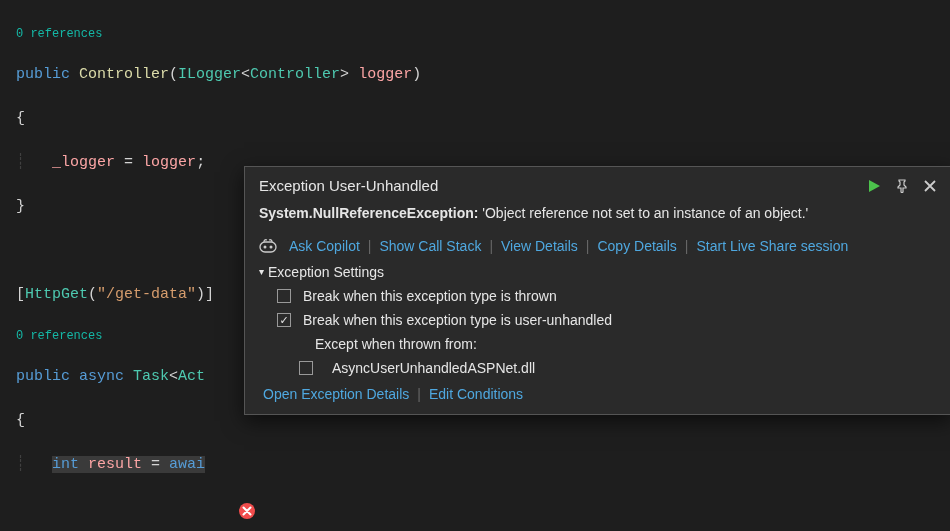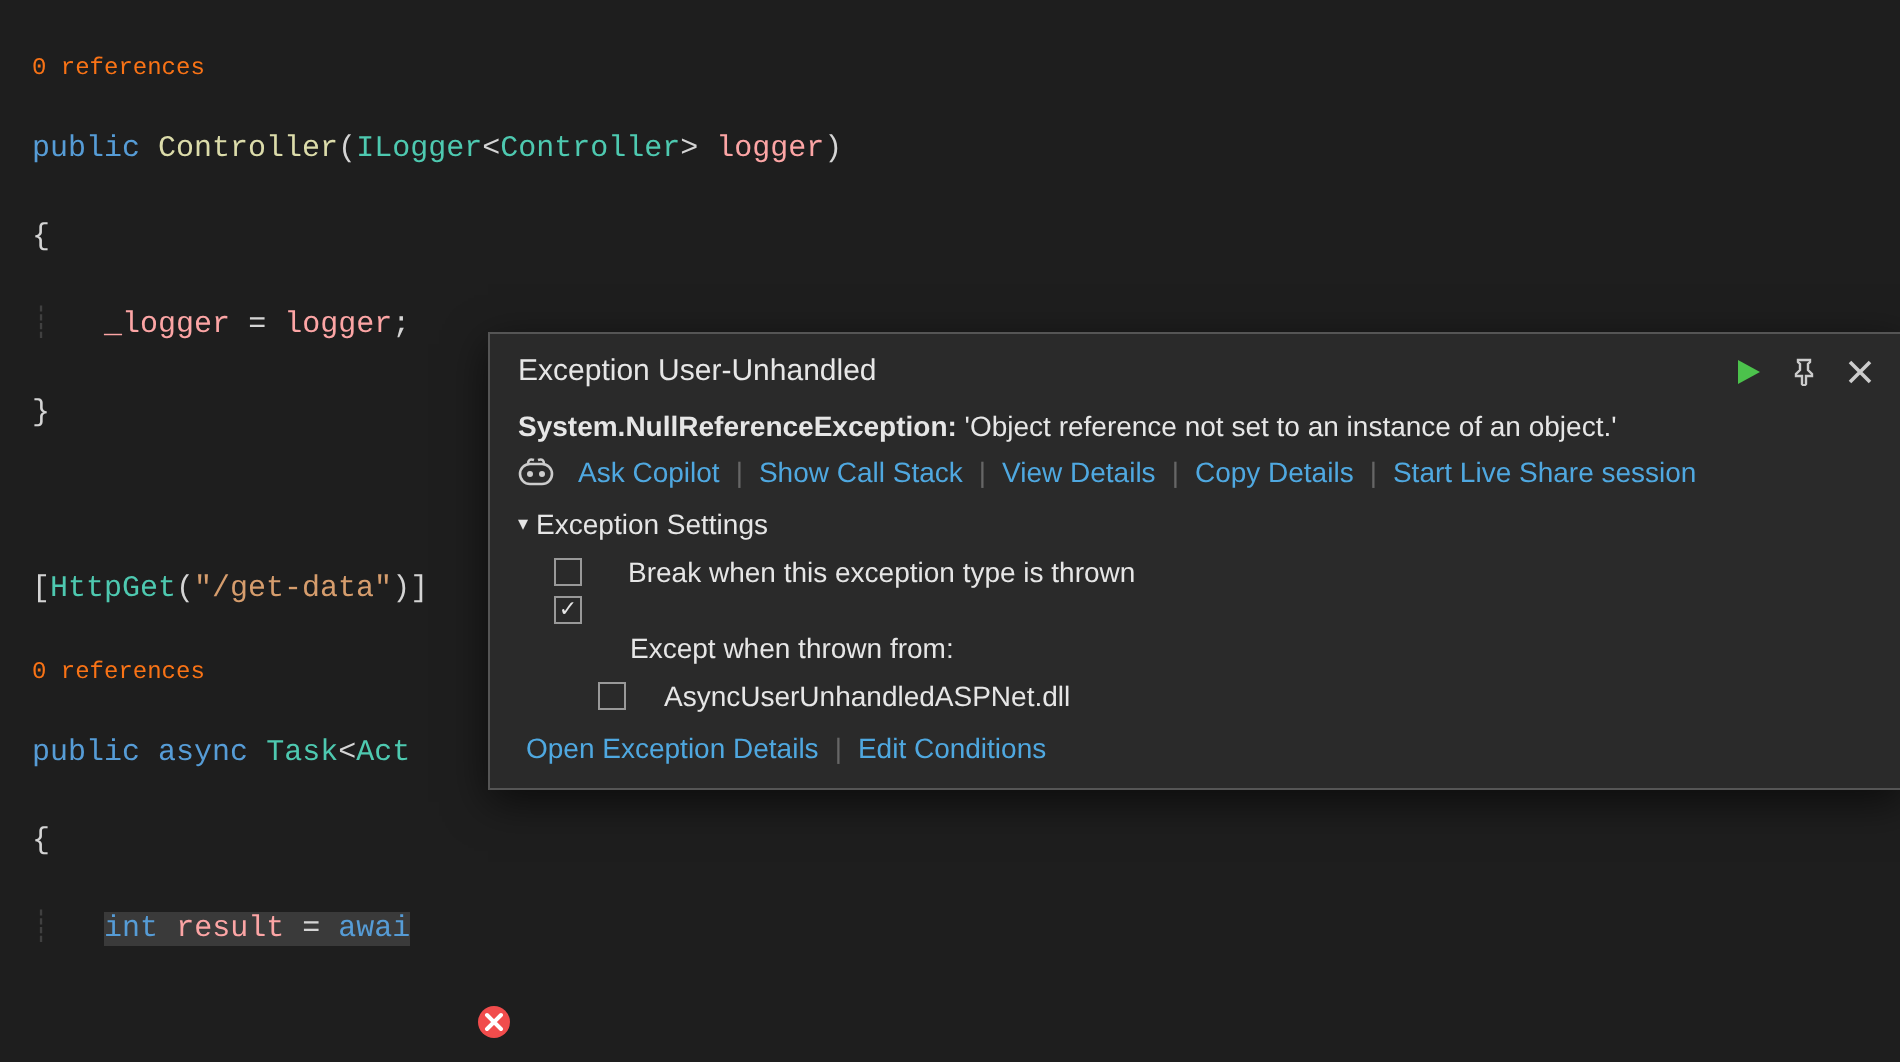--- a/index.html
+++ b/index.html
@@ -11,21 +11,21 @@
   width:950px;
   height:531px;
   overflow:hidden;
   position:relative;
 }
 .code-area {
   padding:4px 0 0 16px;
   white-space:pre;
   line-height:22px;
 }
-.ref { color:#f97316; font-size:12px; line-height:16px; }
+.ref { color:#14b8a6; font-size:12px; line-height:16px; }
 .kw { color:#569cd6;font-family:Liberation Mono, monospace; }
 .type { color:#4ec9b0; }
 .method { color:#dcdcaa; }
 .str { color:#d69d6d; }
 .punc { color:#d4d4d4; }
 .ident { color:#fca5a5; }
 .brace { color:#d4d4d4; }
 .indent-guide { color:#404040; }
 .hl-gray { background:#3a3a3a; }
 .line { display:block; }
@@ -53,29 +53,29 @@
   font-size:14px;
 }
 .popup-head {
   display:flex;
   align-items:center;
   justify-content:space-between;
   margin-bottom:10px;
 }
 .popup-title { font-size:15px; color:#e6e6e6; }
 .popup-icons { display:flex; gap:14px; align-items:center; }
-.popup-msg { margin-bottom:4px; line-height:1.4; }
+.popup-msg { margin-bottom:14px; line-height:1.4; }
 .popup-msg b { font-weight:600; }
 .link-row { display:flex; align-items:center; gap:8px; margin-bottom:10px; flex-wrap:wrap; }
 .link { color:#4fa8e0; cursor:pointer; }
 .sep { color:#666; }
 .copilot-icon { display:inline-flex; margin-right:4px; }
 .settings-header { display:flex; align-items:center; gap:4px; margin-bottom:4px; color:#e6e6e6; }
 .tri { font-size:10px; }
-.check-row { display:flex; align-items:center; gap:23px; margin-left:18px; line-height:24px; }
+.check-row { display:flex; align-items:center; gap:12px; margin-left:18px; line-height:24px; }
 .check-box { width:14px; height:14px; border:1px solid #999; display:inline-flex; align-items:center; justify-content:center; font-size:11px; background:#2a2a2a; color:#e6e6e6;}
 .check-box.checked::after { content:"✓"; }
 .except-label { margin-left:56px; line-height:24px; }
 .except-row { display:flex; align-items:center; gap:19px; margin-left:40px; line-height:24px; }
 .footer-links { display:flex; gap:8px; margin-top:6px; margin-left:4px; }
 svg { display:block; }
 </style>
 </head>
 <body>
 
@@ -157,20 +157,21 @@
   <div class="settings-header">
     <span class="tri">▾</span>
     <span>Exception Settings</span>
   </div>
   <div class="check-row">
     <span class="check-box"></span>
     <span>Break when this exception type is thrown</span>
   </div>
   <div class="check-row">
     <span class="check-box checked"></span>
+    <span>Break when this exception type is user-unhandled</span>
   </div>
   <div class="except-label">Except when thrown from:</div>
   <div class="except-row">
     <span class="check-box"></span>
     <span>AsyncUserUnhandledASPNet.dll</span>
   </div>
   <div class="footer-links">
     <span class="link">Open Exception Details</span>
     <span class="sep">|</span>
     <span class="link">Edit Conditions</span>

